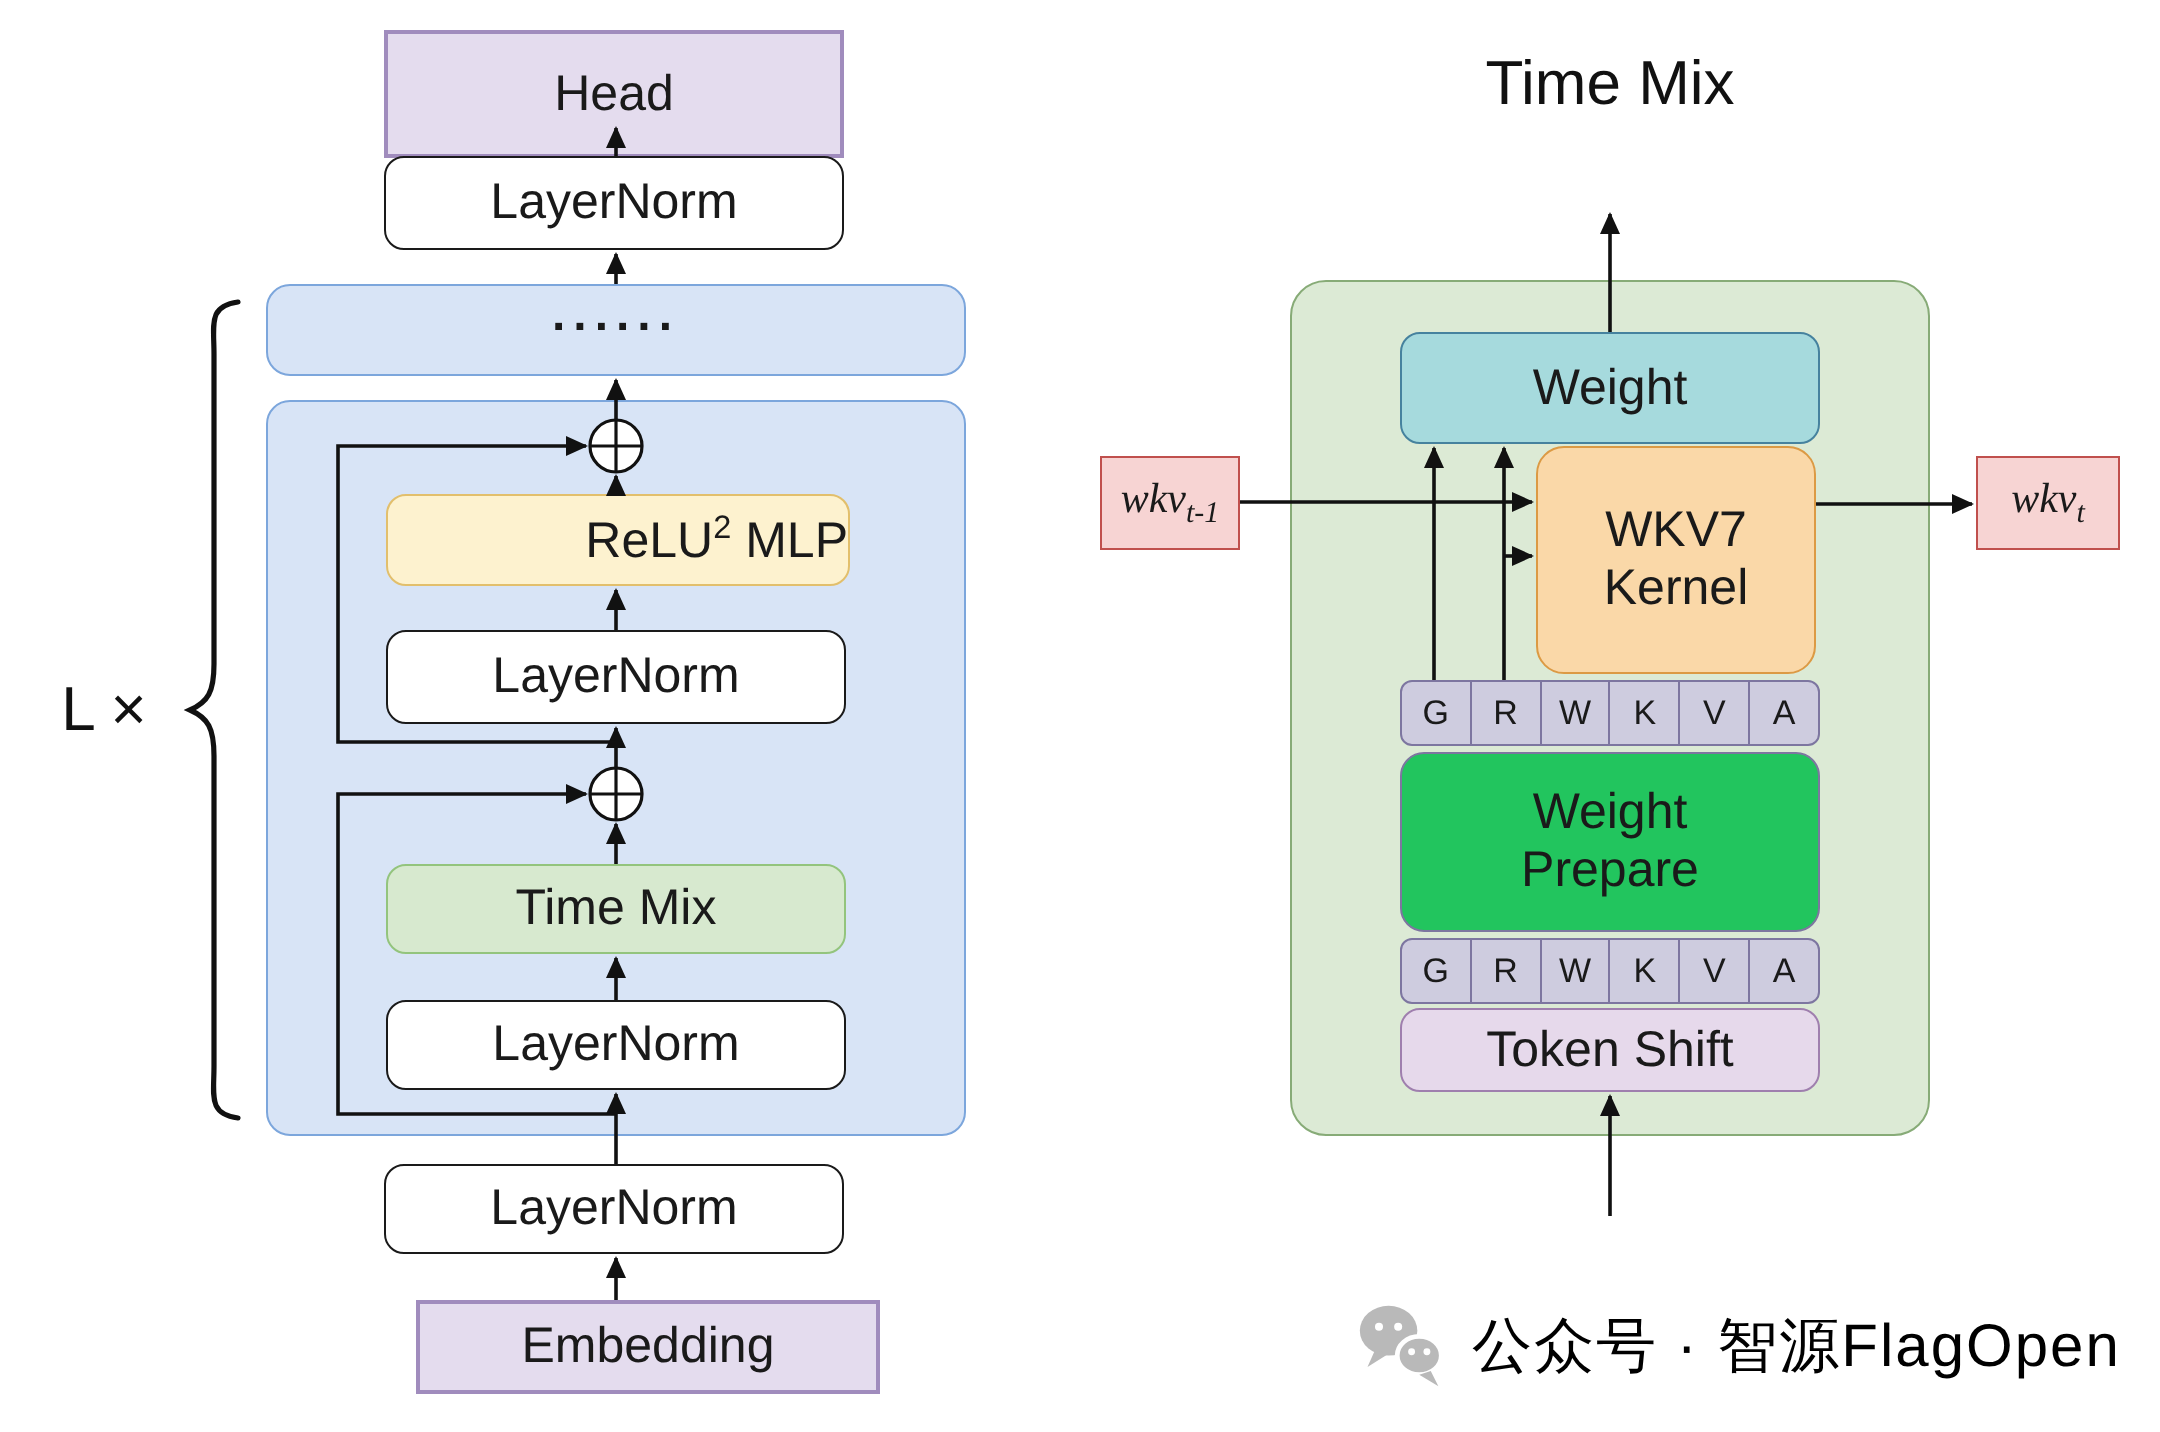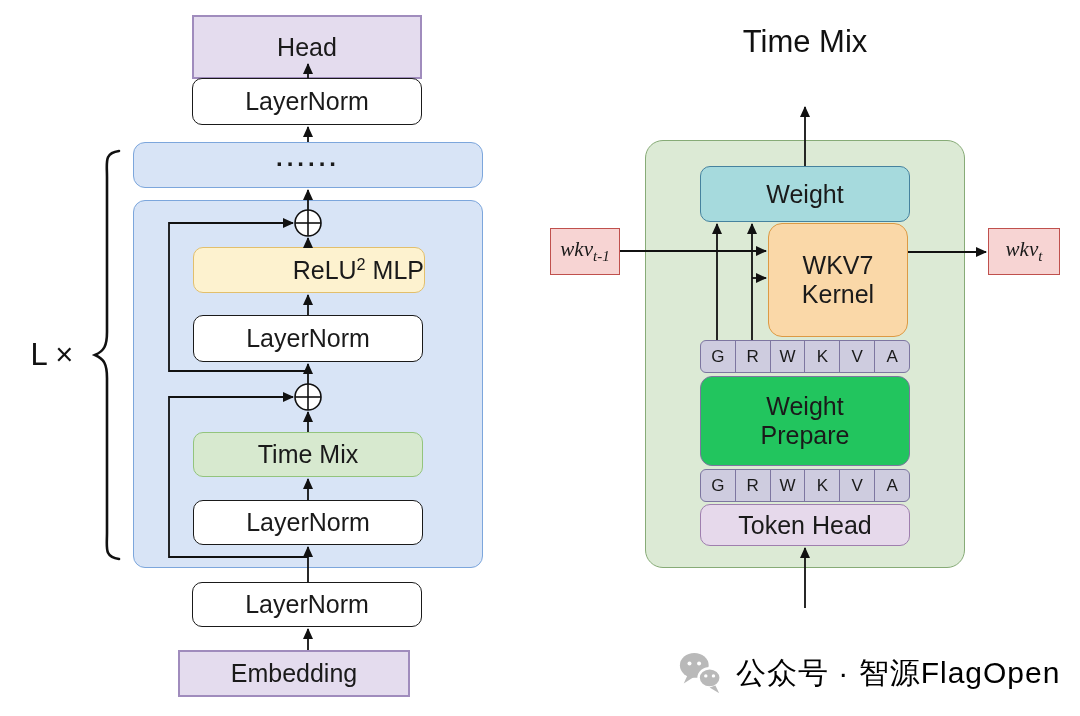--- a/index.html
+++ b/index.html
@@ -71,21 +71,21 @@
   </div>
 
   <div class="box white-box" style="left:193px;top:500px;width:230px;height:45px;">
     <span>LayerNorm</span>
   </div>
 
   <div class="box white-box" style="left:192px;top:582px;width:230px;height:45px;">
     <span>LayerNorm</span>
   </div>
 
-  <div class="box purple" style="left:178px;top:650px;width:232px;height:47px;">
+  <div class="box purple" style="left:208px;top:650px;width:232px;height:47px;">
     <span>Embedding</span>
   </div>
 
   <div class="title" style="left:645px;top:24px;width:320px;">Time Mix</div>
 
   <div class="green-container" style="left:645px;top:140px;width:320px;height:428px;"></div>
 
   <div class="box teal" style="left:700px;top:166px;width:210px;height:56px;">
     <span>Weight</span>
   </div>
@@ -112,21 +112,21 @@
   <div class="cell-row" style="left:700px;top:469px;width:210px;height:33px;">
     <div class="cell">G</div>
     <div class="cell">R</div>
     <div class="cell">W</div>
     <div class="cell">K</div>
     <div class="cell">V</div>
     <div class="cell">A</div>
   </div>
 
   <div class="box pinkpurple" style="left:700px;top:504px;width:210px;height:42px;">
-    <span>Token Head</span>
+    <span>Token Shift</span>
   </div>
 
   <div class="box wkv" style="left:550px;top:228px;width:70px;height:47px;">
     <span><span>wkv</span><sub>t-1</sub></span>
   </div>
 
   <div class="box wkv" style="left:988px;top:228px;width:72px;height:47px;">
     <span><span>wkv</span><sub>t</sub></span>
   </div>
 

